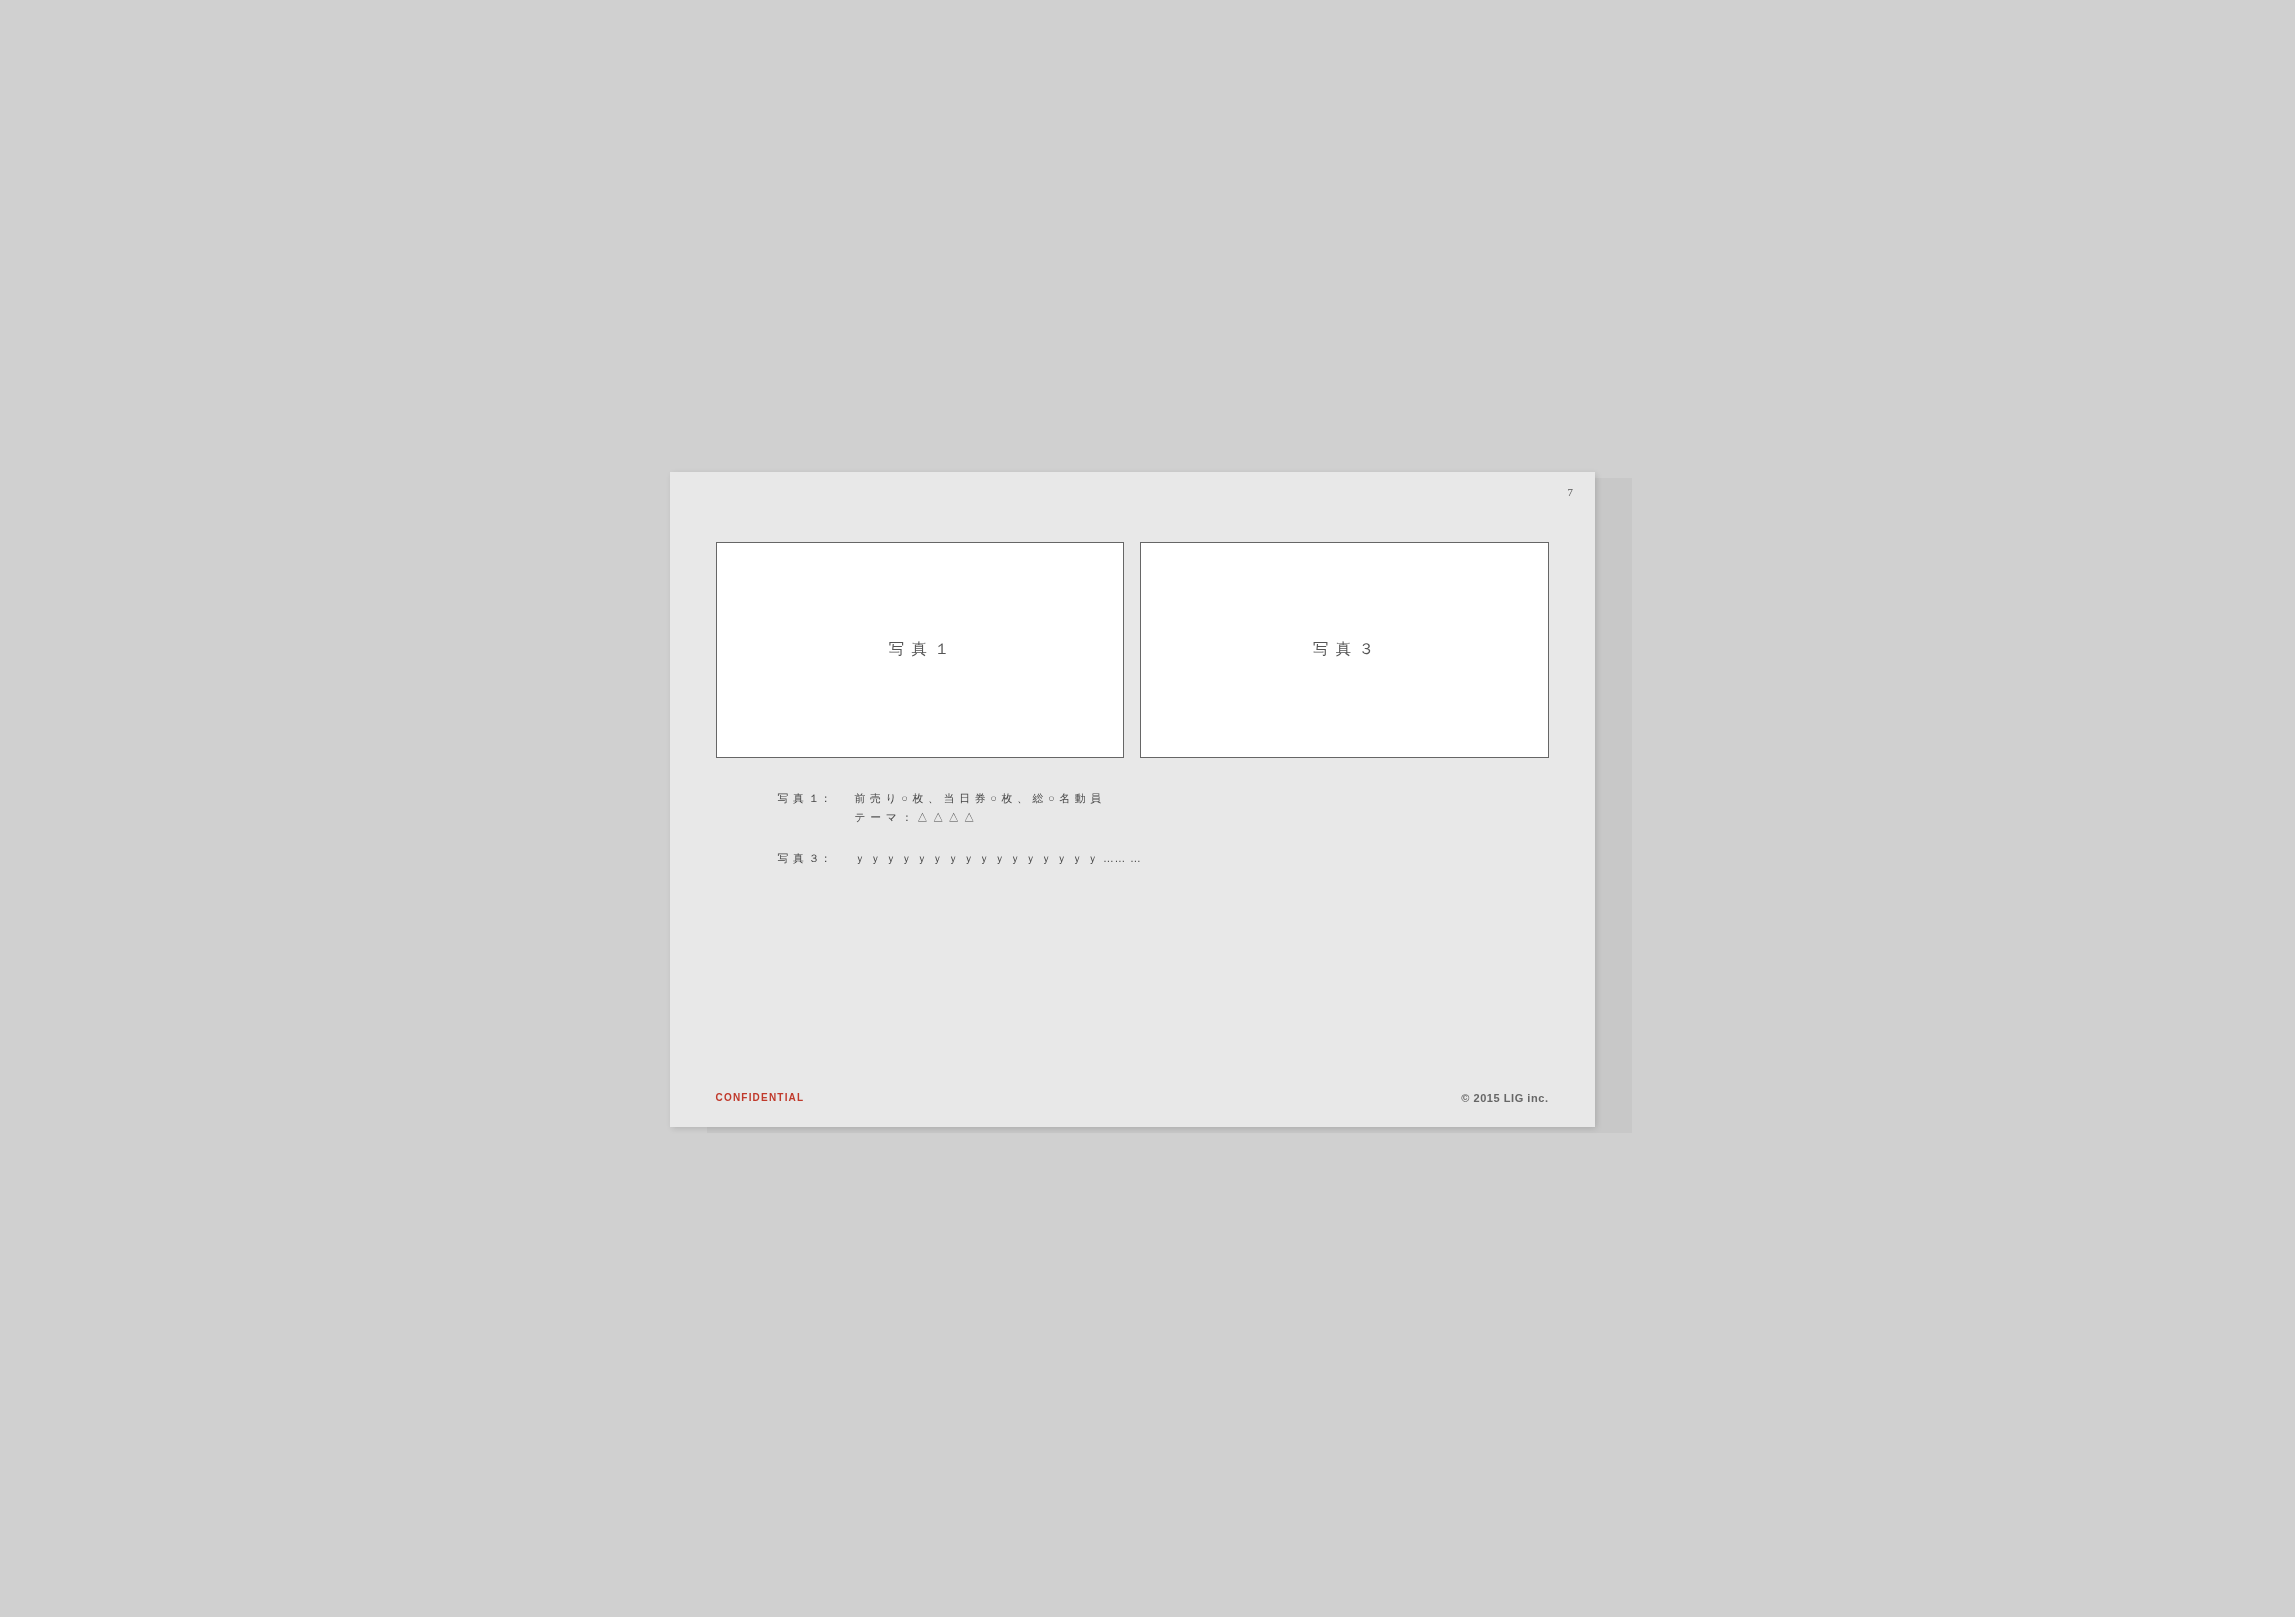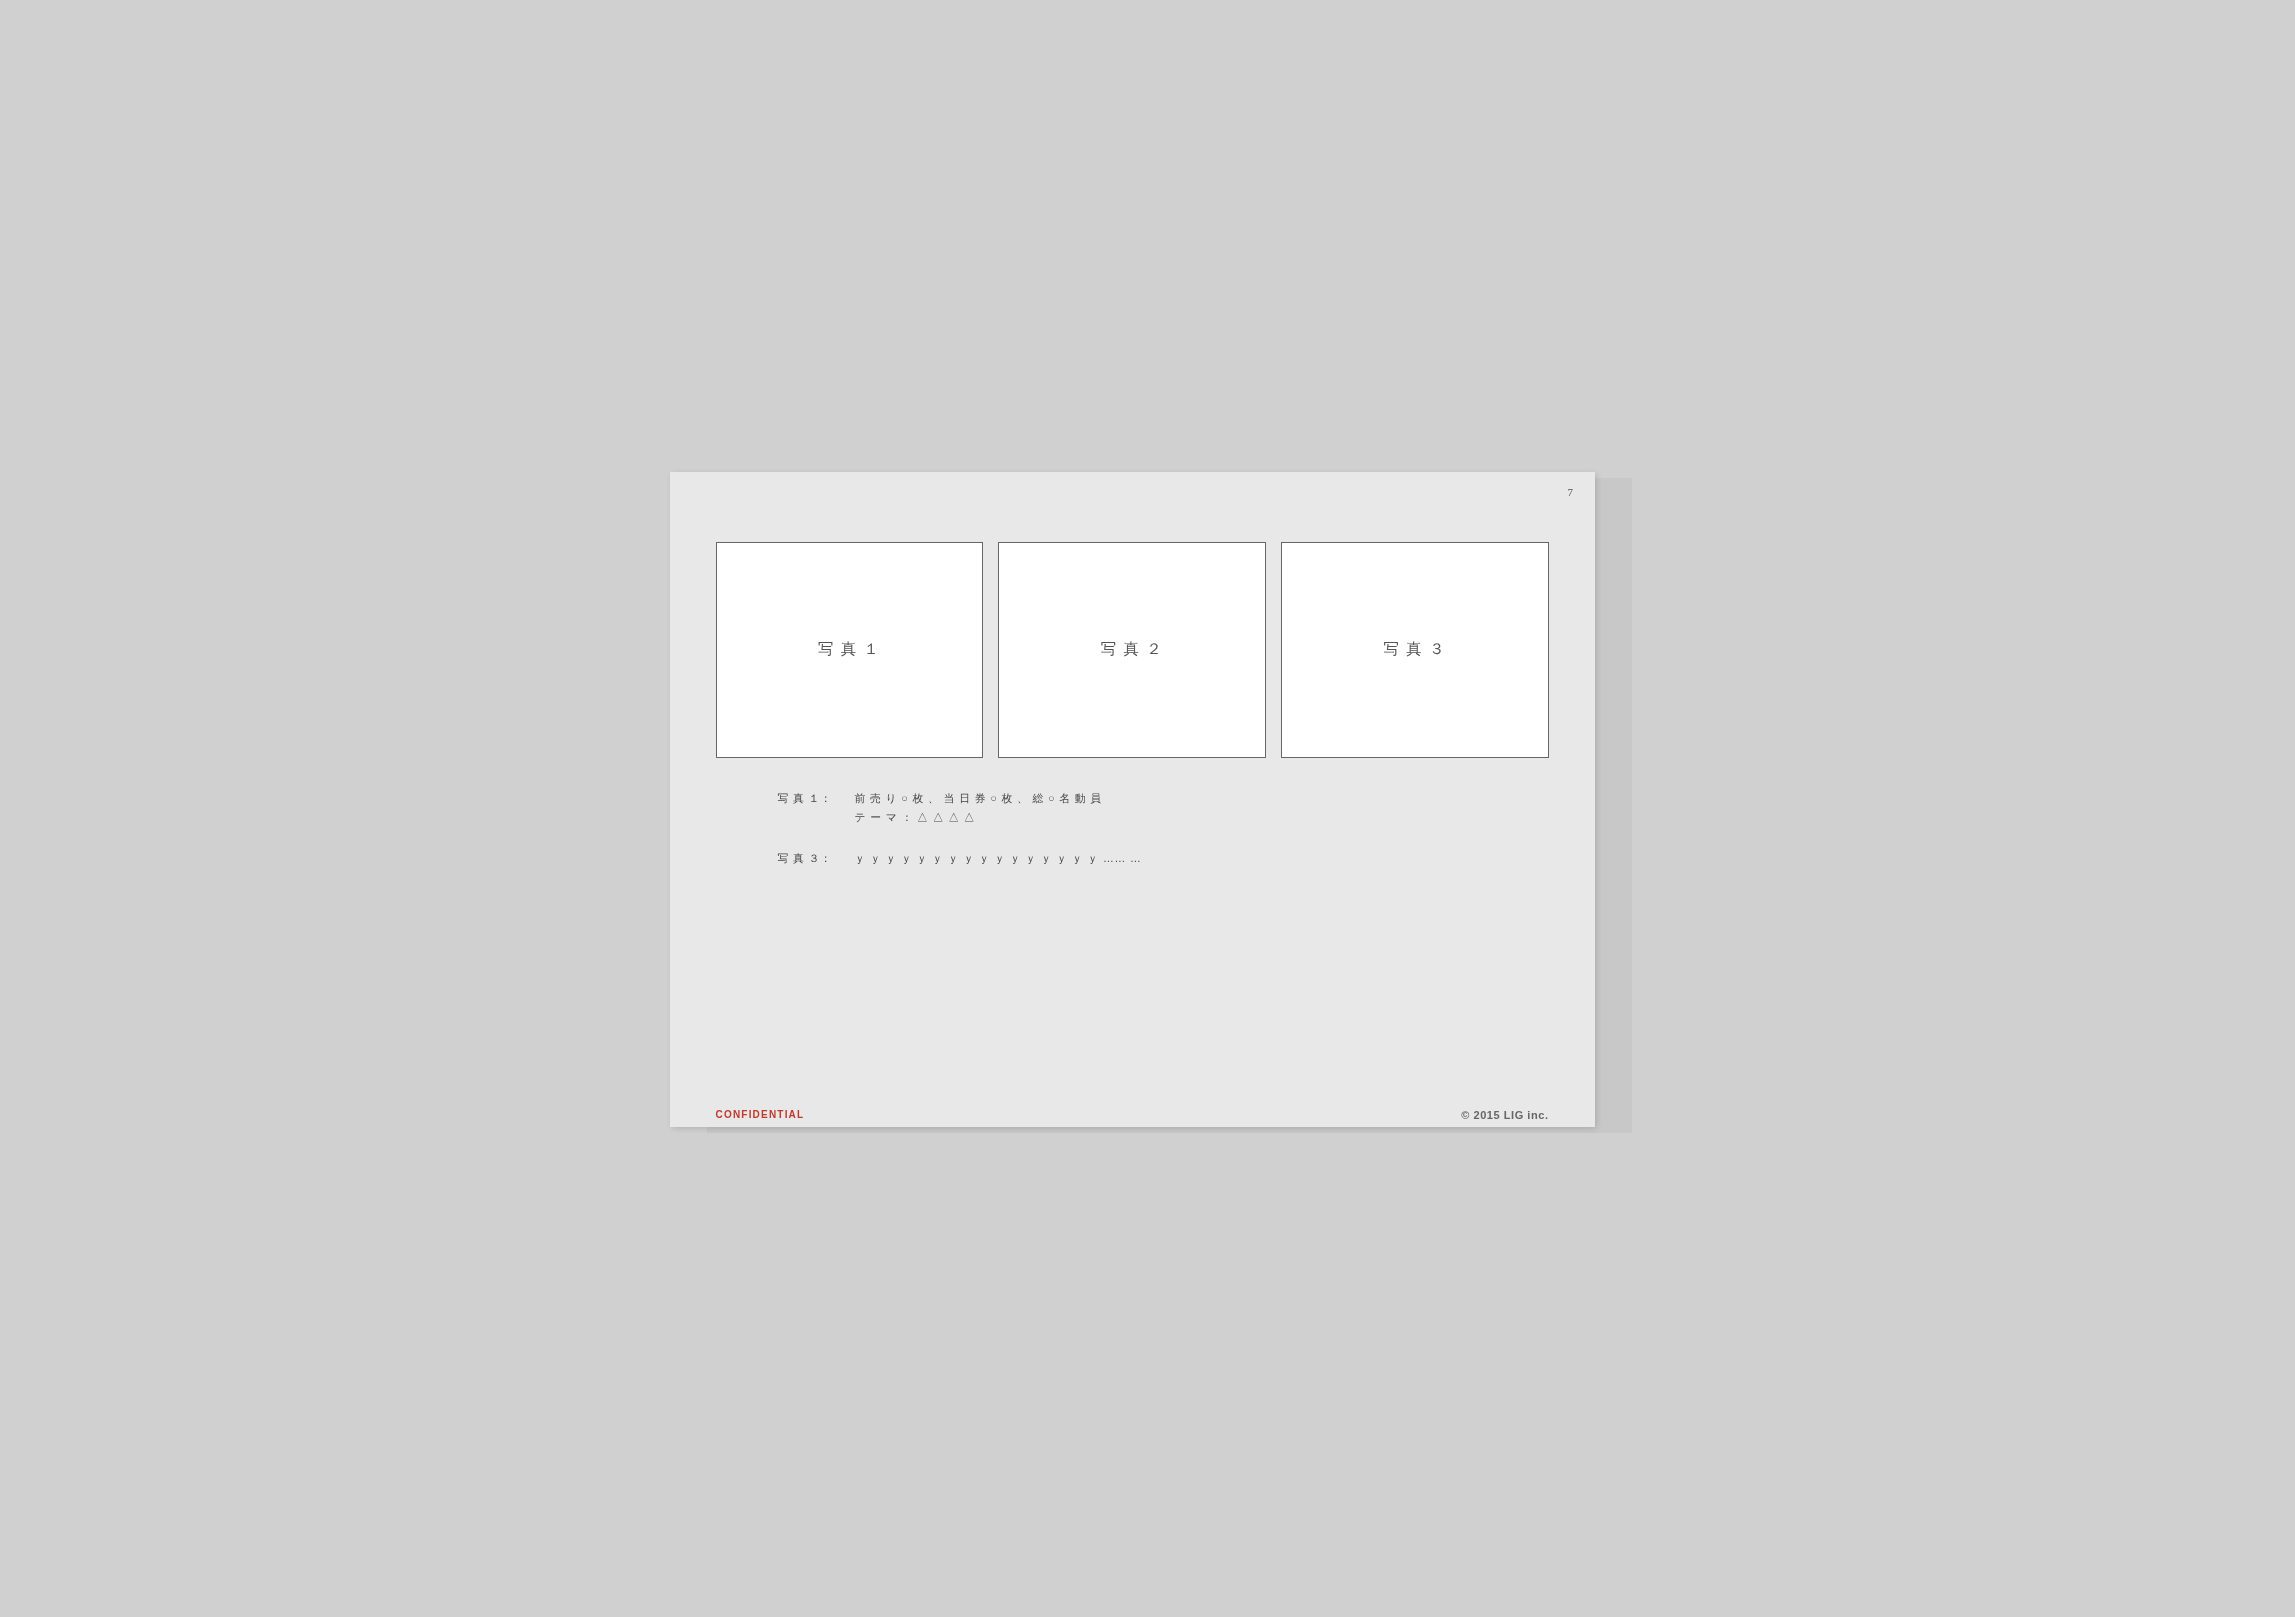--- a/index.html
+++ b/index.html
@@ -114,21 +114,21 @@
       color: #444;
       white-space: nowrap;
     }
 
     .desc-content {
       color: #444;
     }
 
     .footer {
       position: absolute;
-      bottom: 6px;
+      bottom: 23px;
       left: 46px;
       right: 46px;
       display: flex;
       justify-content: space-between;
       align-items: center;
     }
 
     .confidential-text {
       font-size: 10px;
       font-weight: bold;
@@ -151,23 +151,20 @@
   <div class="page">
 
     <div class="page-number">7</div>
 
 
     <div class="photos-row">
       <div class="photo-box">
         <span class="photo-label">写 真 １</span>
       </div>
       <div class="photo-box">
-        <span class="photo-label">写 真 ２</span>
-      </div>
-      <div class="photo-box">
         <span class="photo-label">写 真 ３</span>
       </div>
     </div>
 
     <div class="descriptions">
 
       <div class="desc-item">
         <div class="desc-label">写 真 １：</div>
         <div class="desc-content">
           <div>前 売 り ○ 枚 、 当 日 券 ○ 枚 、 総 ○ 名 動 員</div>

